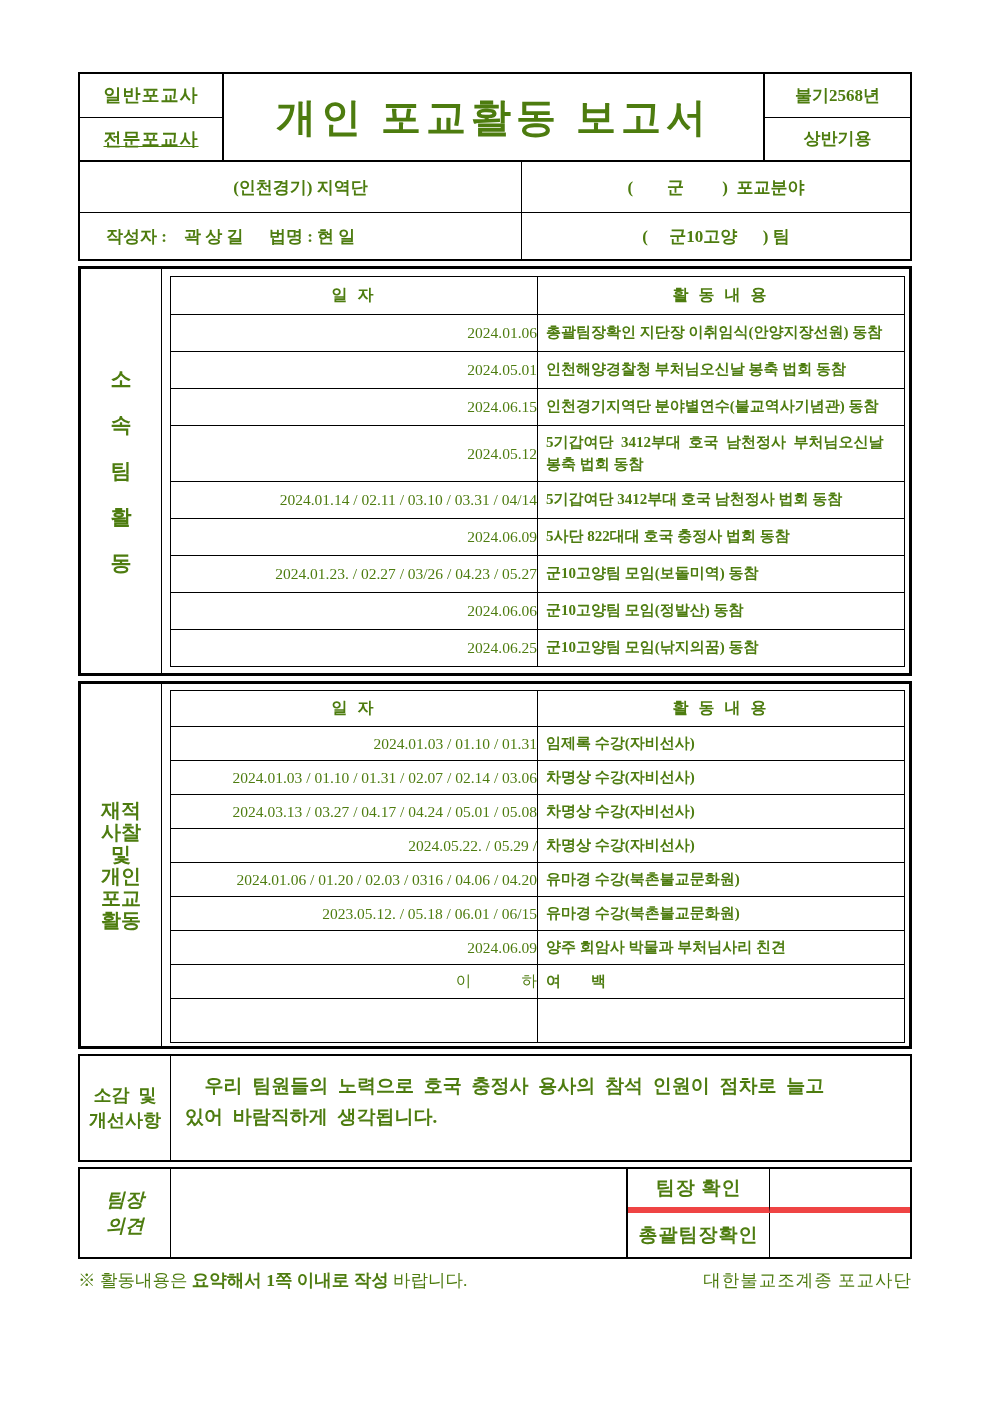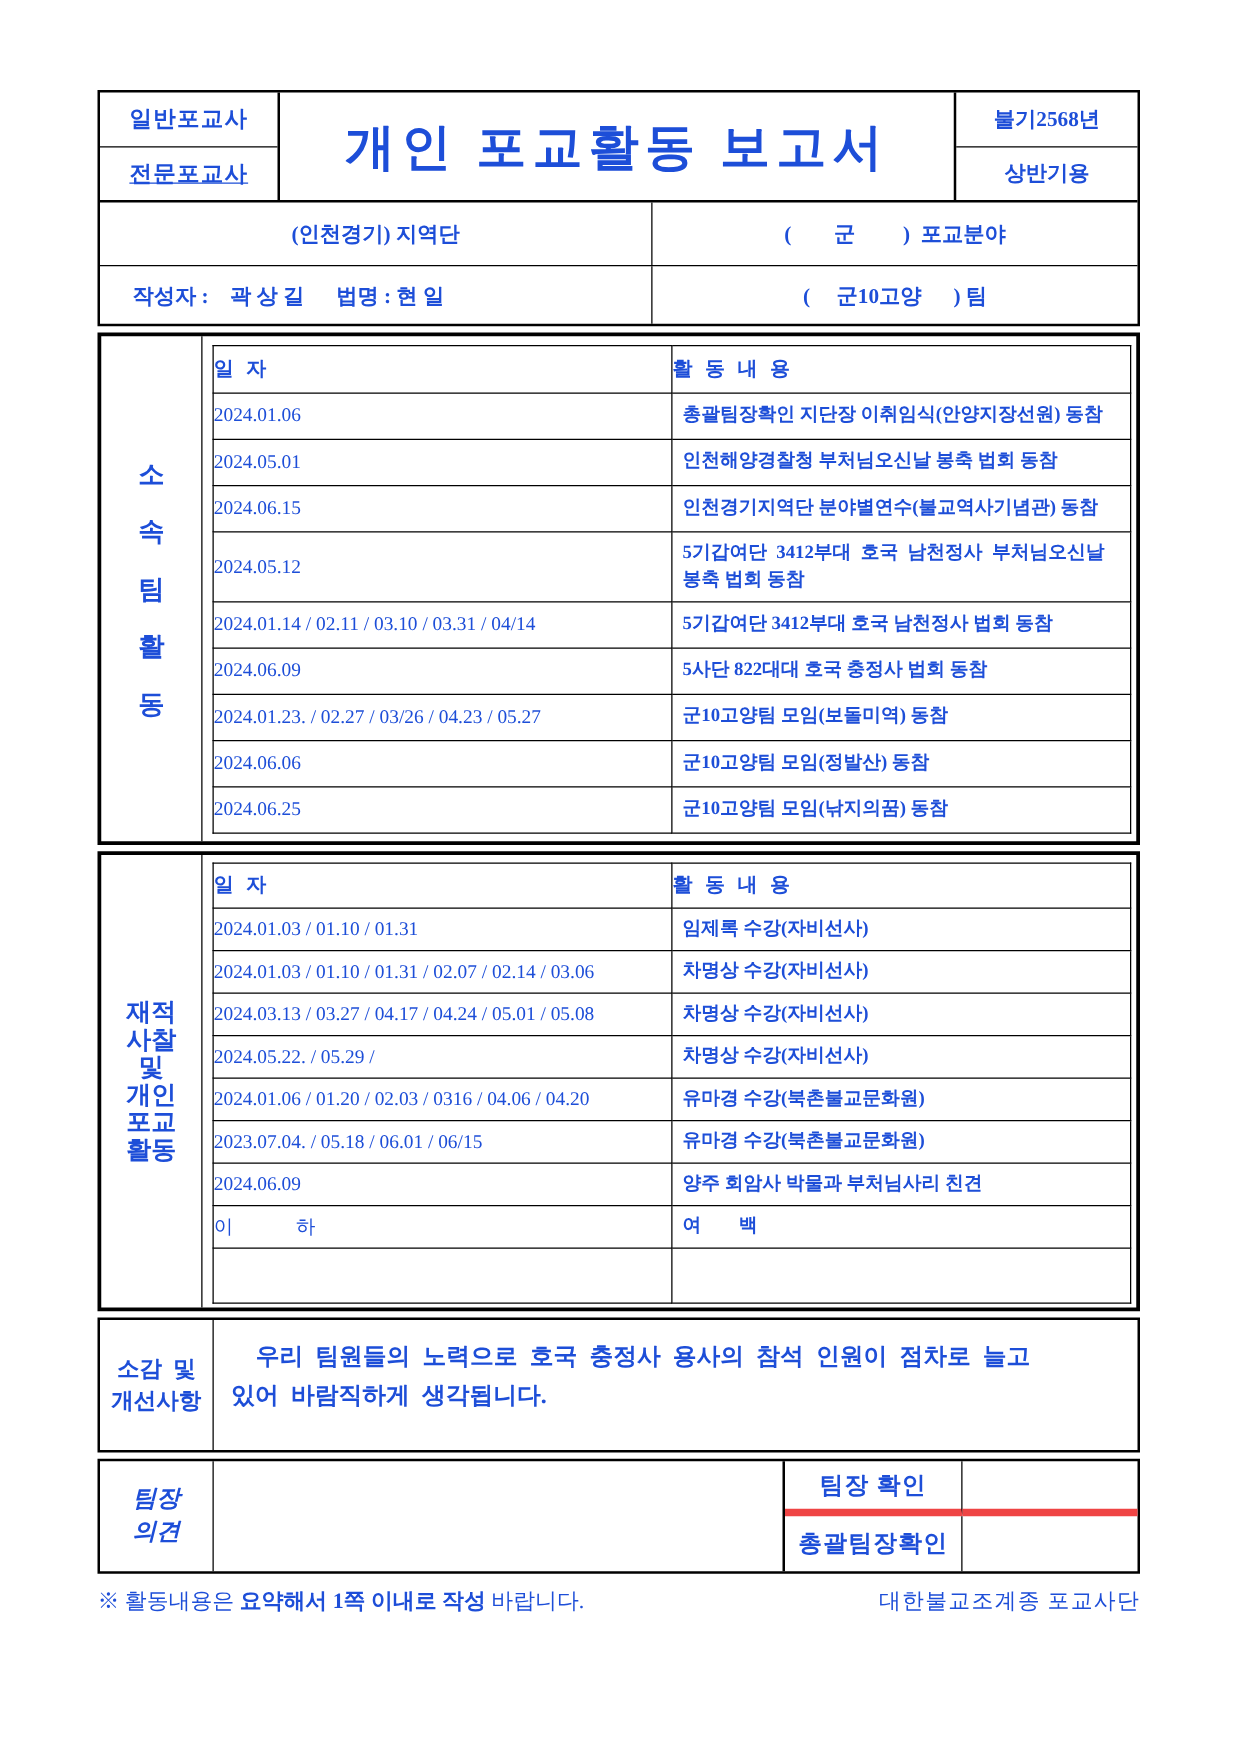--- a/index.html
+++ b/index.html
@@ -1,21 +1,21 @@
 <!DOCTYPE html>
 <html><head>
 <meta charset="utf-8">
 <style>
   * { margin: 0; padding: 0; box-sizing: border-box; }
   html, body { background: #ffffff; }
   .page {
     position: relative;
     width: 992px; height: 1403px;
     background: #ffffff;
-    color: #1d4ed8;
+    color: #4d7c0f;
     font-family: "Liberation Serif", "DejaVu Serif", serif;
   }
   .content { position: absolute; left: 78px; top: 72px; width: 834px; }
   .pre { white-space: pre-wrap; }
 
   
   .hdr { border: 2px solid #000; }
   .hrowA { display: grid; grid-template-columns: 144px 1fr 147px; height: 88px; border-bottom: 2px solid #000; }
   .typecol { border-right: 2px solid #000; display: flex; flex-direction: column; }
   .typecell { flex: 1; display: flex; align-items: center; justify-content: center;
@@ -44,29 +44,29 @@
   
   .sec1 { height: 410px; }
   .sec1 .sideLabel { width: 81px; font-size: 21px; line-height: 46px; }
   .sec2 { height: 368px; }
   .sec2 .sideLabel { width: 81px; font-size: 20px; line-height: 22px; }
   .sec1 .secBody { padding: 7px 4px 6px 8px; }
   .sec2 .secBody { padding: 6px 4px 5px 8px; }
   table.dataTable { width: 100%; border-collapse: collapse; table-layout: fixed; }
   table.dataTable th, table.dataTable td { border: 1px solid #000; }
   table.dataTable th {
-    font-size: 16px; font-weight: bold; letter-spacing: 3px; text-align: left; margin-left: 48px;
+    font-size: 16px; font-weight: bold; letter-spacing: 3px; text-align: center; margin-left: 48px;
   }
   .t1 th { height: 38px; }
   .t2 th { height: 36px; }
   .t1 td { height: 37px; }
   .t2 td { height: 34px; }
   tr.tall td { height: 56px; }
   tr.xtall td { height: 44px; }
-  td.c-date { width: 56.4%; text-align: left; font-size: 15.5px; white-space: pre-wrap; }
+  td.c-date { width: 56.4%; text-align: right; font-size: 15.5px; white-space: pre-wrap; }
   td.c-act  { text-align: left; font-size: 15px; font-weight: bold; padding: 2px 4px 2px 8px;
               white-space: pre-wrap; line-height: 1.45; }
 
   
   .sec3 { height: 108px; border-width: 2px; }
   .sec3 .sideLabel { width: 91px; font-size: 18px; line-height: 25px; letter-spacing: 0px; }
   .sec3 .secBody { padding: 14px 14px 8px 14px; font-size: 19px; font-weight: bold;
                    line-height: 1.65; word-spacing: 5px; }
 
   
@@ -200,21 +200,21 @@
             </tr>
             <tr>
               <td class="c-date">2024.05.22. / 05.29 /</td>
               <td class="c-act">차명상 수강(자비선사)</td>
             </tr>
             <tr>
               <td class="c-date">2024.01.06 / 01.20 / 02.03 / 0316 / 04.06 / 04.20</td>
               <td class="c-act">유마경 수강(북촌불교문화원)</td>
             </tr>
             <tr>
-              <td class="c-date">2023.07.04. / 05.18 / 06.01 / 06/15</td>
+              <td class="c-date">2023.05.12. / 05.18 / 06.01 / 06/15</td>
               <td class="c-act">유마경 수강(북촌불교문화원)</td>
             </tr>
             <tr>
               <td class="c-date">2024.06.09</td>
               <td class="c-act">양주 회암사 박물과 부처님사리 친견</td>
             </tr>
             <tr>
               <td class="c-date">이             하</td>
               <td class="c-act">여        백</td>
             </tr>

